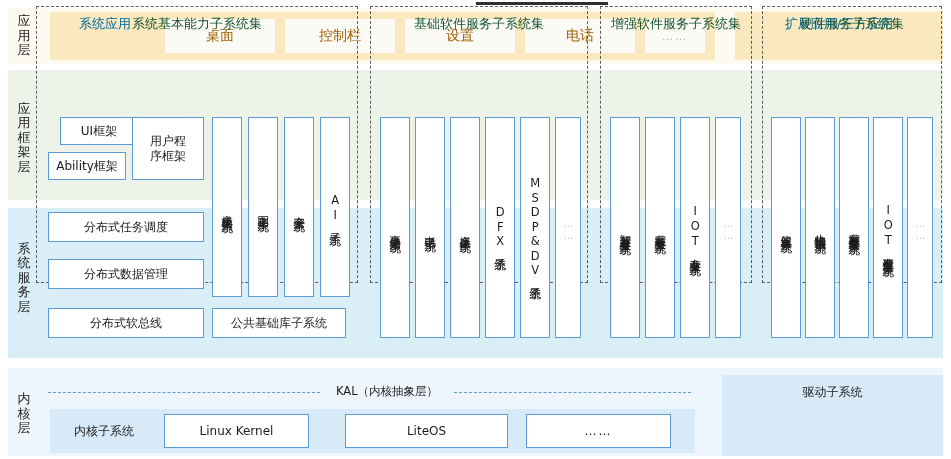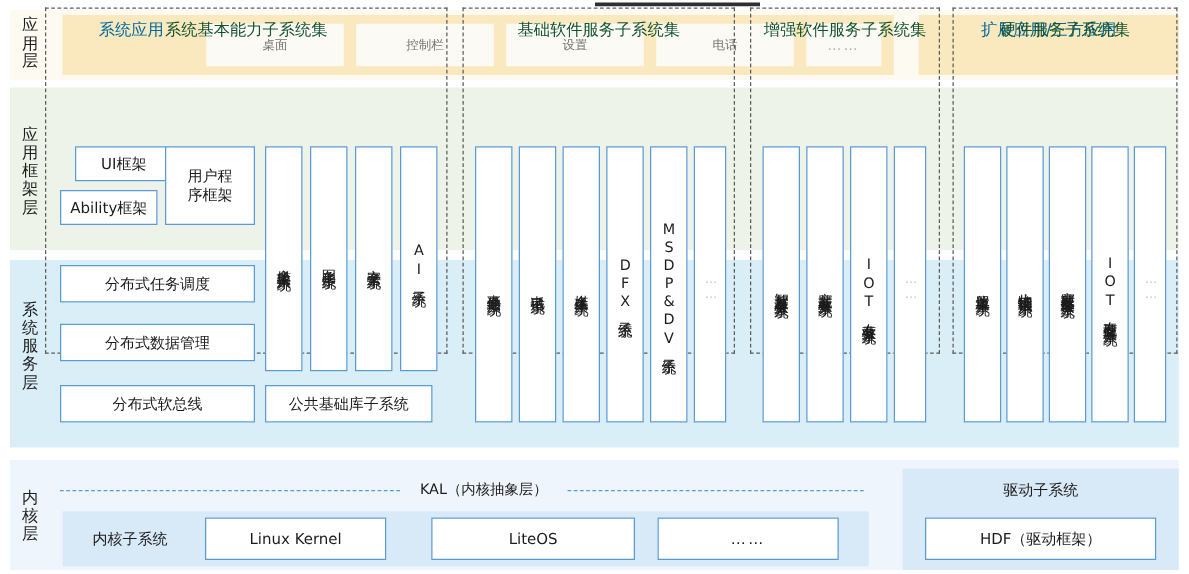--- a/index.html
+++ b/index.html
@@ -44,21 +44,21 @@
 
   .app-title {
     position: absolute; height: 48px; display: flex;
     align-items: center; justify-content: center;
     font-size: 13px; color: #0369a1; font-weight: 400;
   }
   .app-card {
     position: absolute; top: 19px; height: 34px;
     background: #fcfaf5;
     display: flex; align-items: center; justify-content: center;
-    font-size: 10px; color: #737373;
+    font-size: 14px; color: #a16207;
   }
   .dots { letter-spacing: 2px; color: #b9b2a3; font-size: 11px; }
 
   
   .mid-wrap { position: absolute; left: 8px; top: 70px; width: 935px; height: 288px; }
   .band-framework {
     position: absolute; left: 0; top: 0; width: 935px; height: 130px;
     background: #eef3e9;
   }
   .band-gap {
@@ -250,15 +250,14 @@
   <div class="kal-text" style="left:322px; width:130px;">KAL（内核抽象层）</div>
   <div class="kal-line" style="left:454px; width:237px;"></div>
 
   <div class="klabel" style="left:56px; width:96px;">内核子系统</div>
 
   <div class="kcard" style="left:164px; width:145px;">Linux Kernel</div>
   <div class="kcard" style="left:345px; width:163px;">LiteOS</div>
   <div class="kcard dots" style="left:526px; width:145px;">……</div>
 
   <div class="driver-title">驱动子系统</div>
-  <div class="kcard" style="left:740px; width:185px;">HDF（驱动框架）</div>
 
 </div>
 
 </body></html>

